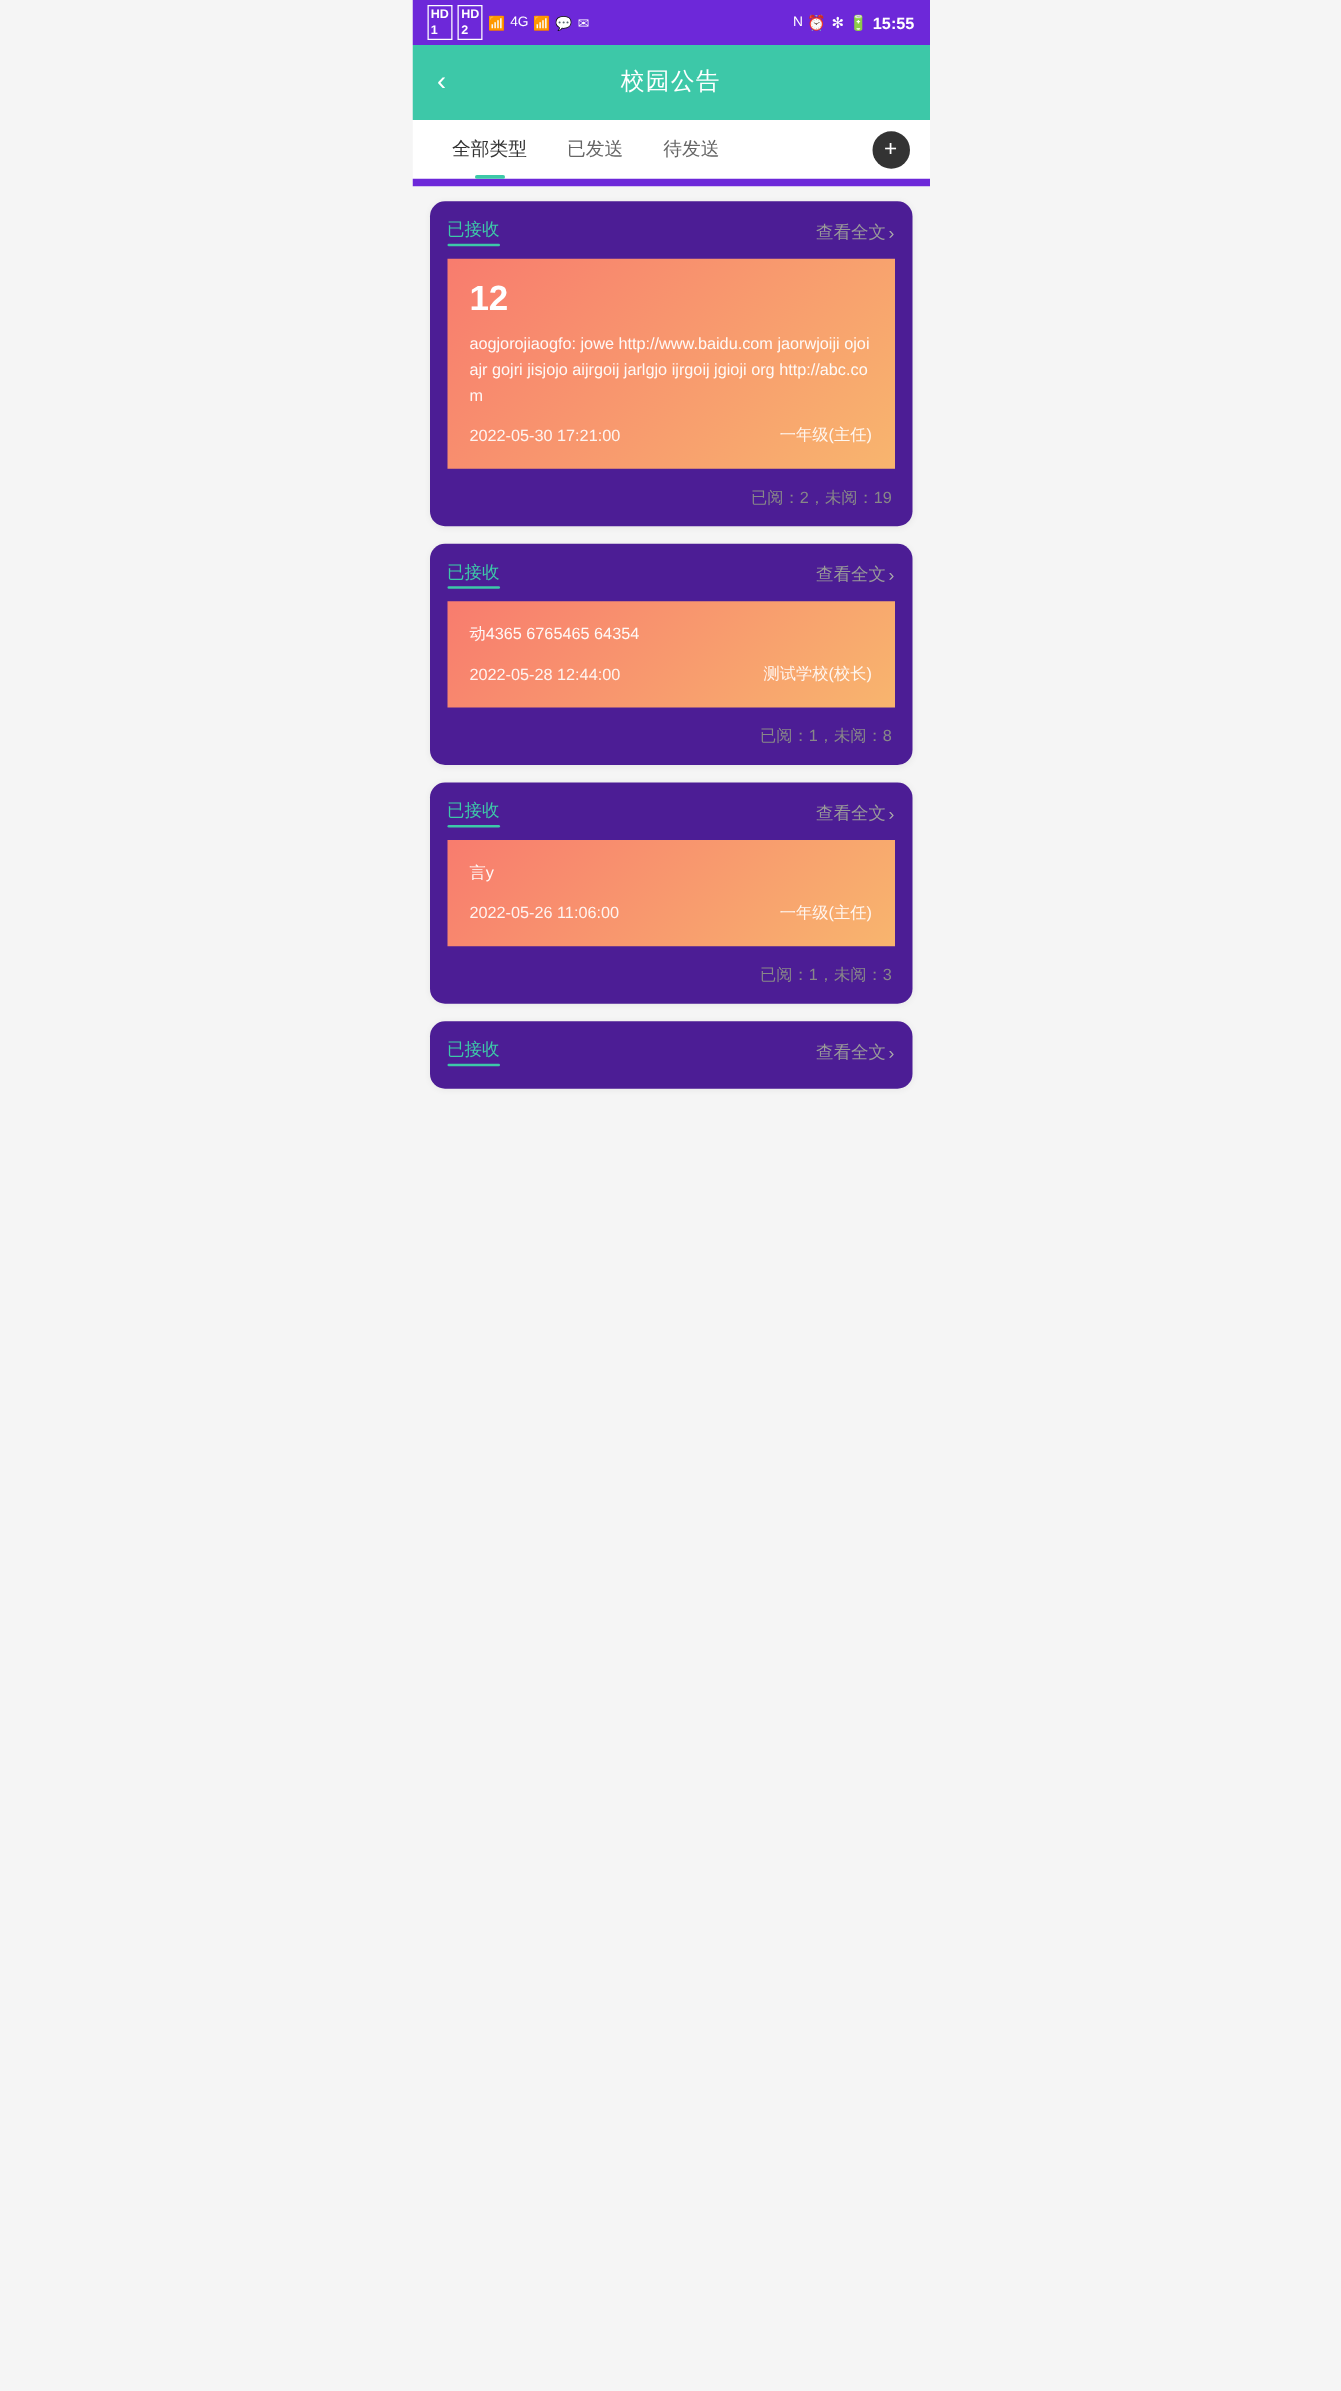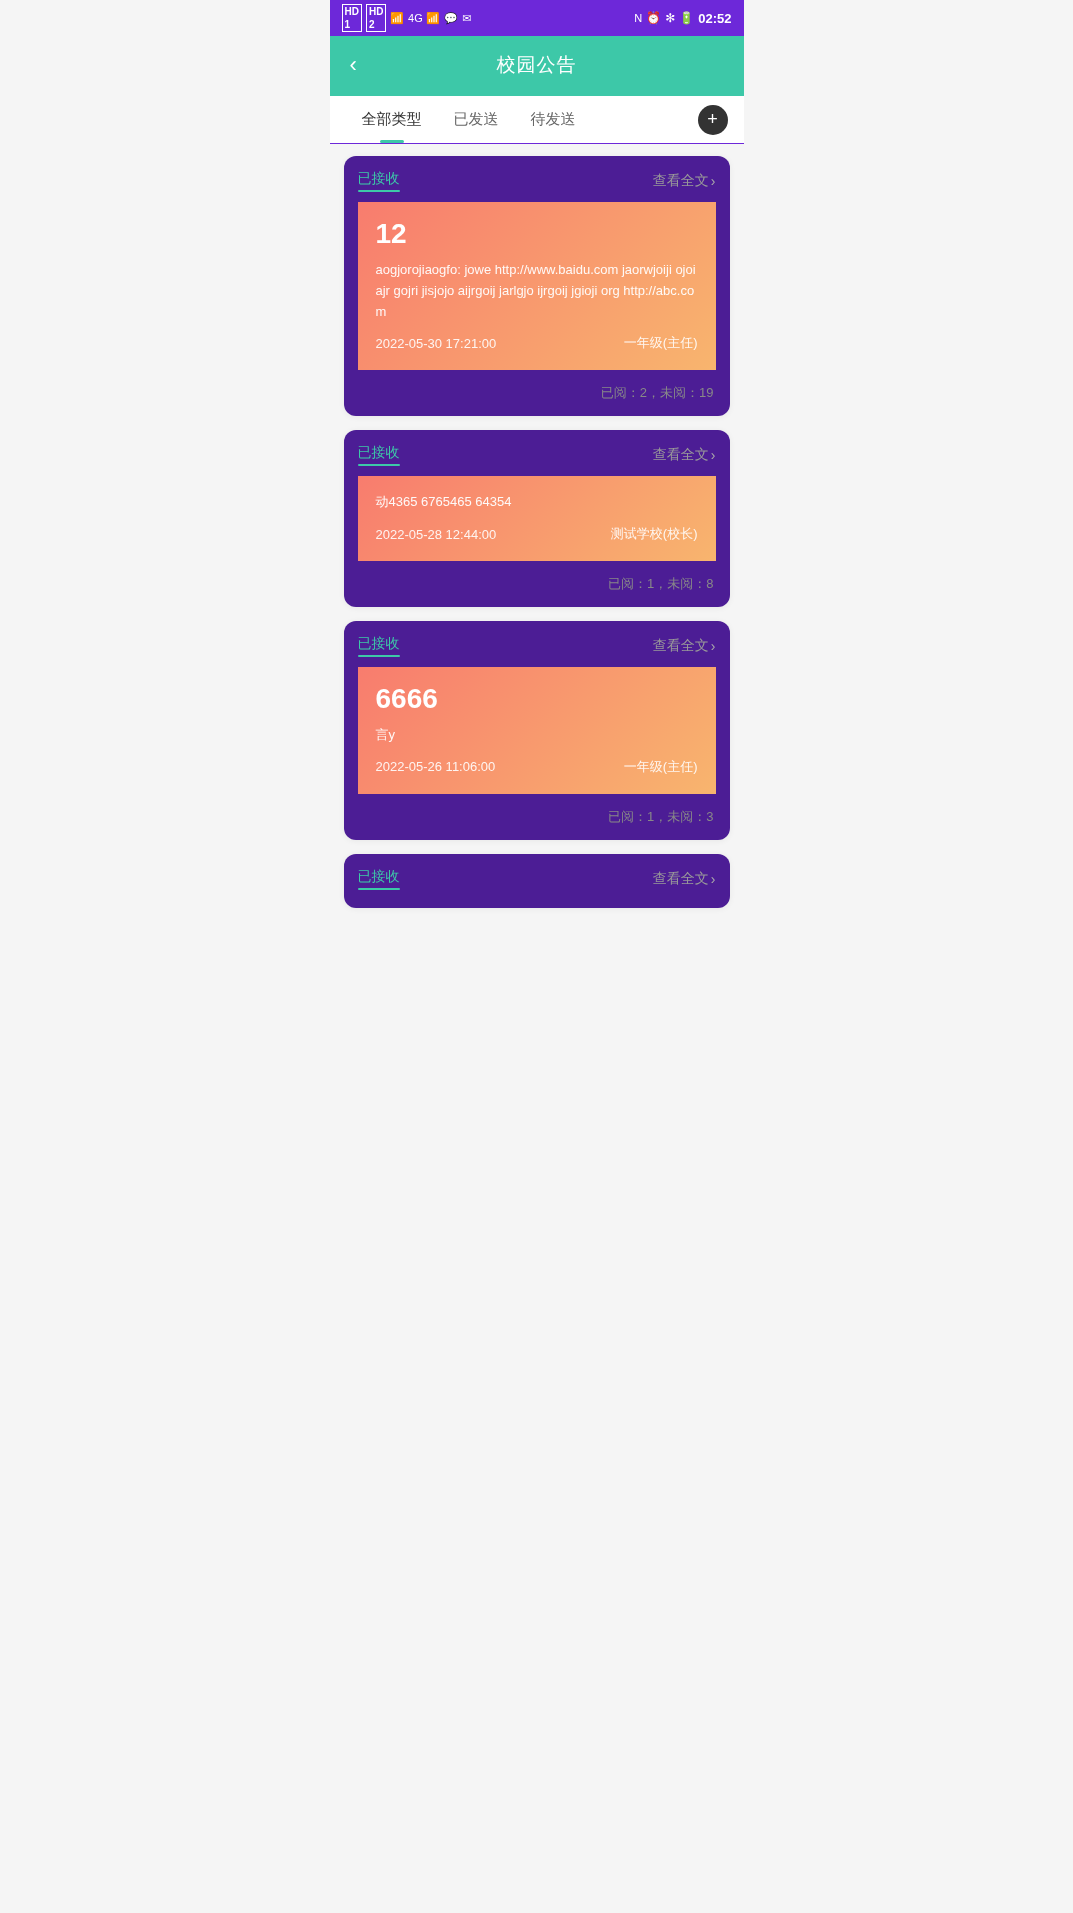--- a/index.html
+++ b/index.html
@@ -60,21 +60,21 @@
       letter-spacing: 1px;
       font-family: Liberation Serif, serif;
     }
 
     
     .tabs-bar {
       background: white;
       display: flex;
       align-items: center;
       padding: 0 16px;
-      border-bottom: 1px solid #6d28d9;
+      border-bottom: 6px solid #6d28d9;
       position: relative;
     }
     .tab-item {
       padding: 14px 16px;
       font-size: 15px;
       color: #666;
       cursor: pointer;
       position: relative;
     }
     .tab-item.active {
@@ -208,21 +208,21 @@
     <span style="font-size:11px;">4G</span>
     <span>📶</span>
     <span>💬</span>
     <span>✉</span>
   </div>
   <div class="status-right">
     <span style="font-size:11px;">N</span>
     <span>⏰</span>
     <span>✻</span>
     <span>🔋</span>
-    <span style="font-size:13px;font-weight:600;">02:52</span>
+    <span style="font-size:13px;font-weight:600;">15:55</span>
   </div>
 </div>
 
 <div class="header">
   <span class="header-back">‹</span>
   <span class="header-title">校园公告</span>
 </div>
 
 <div class="tabs-bar">
   <div class="tab-item active">
@@ -278,21 +278,20 @@
 
   <div class="announcement-card">
     <div class="card-header">
       <span class="card-status">已接收</span>
       <div class="card-view-full">
         <span>查看全文</span>
         <span class="chevron">›</span>
       </div>
     </div>
     <div class="announcement-banner banner-1">
-      <div class="banner-number">6666</div>
       <div class="banner-text">言y</div>
       <div class="banner-footer">
         <span>2022-05-26 11:06:00</span>
         <span>一年级(主任)</span>
       </div>
     </div>
     <div class="read-stats">已阅：1，未阅：3</div>
   </div>
 
   <div class="announcement-card" style="padding-bottom: 8px;">

